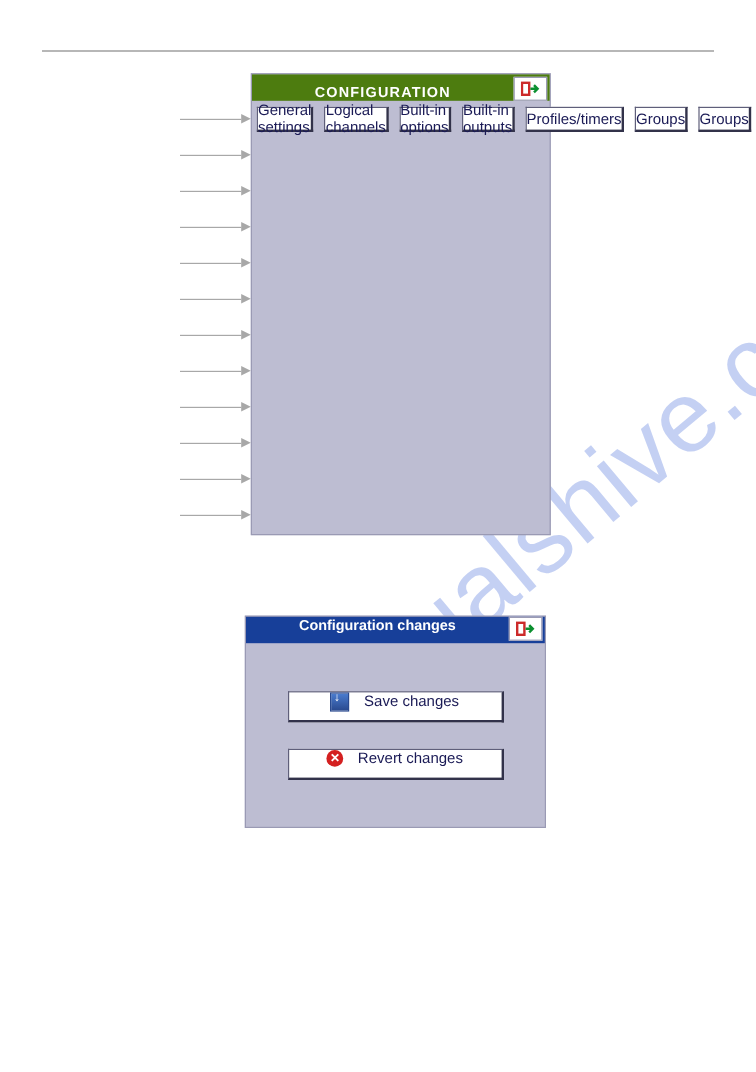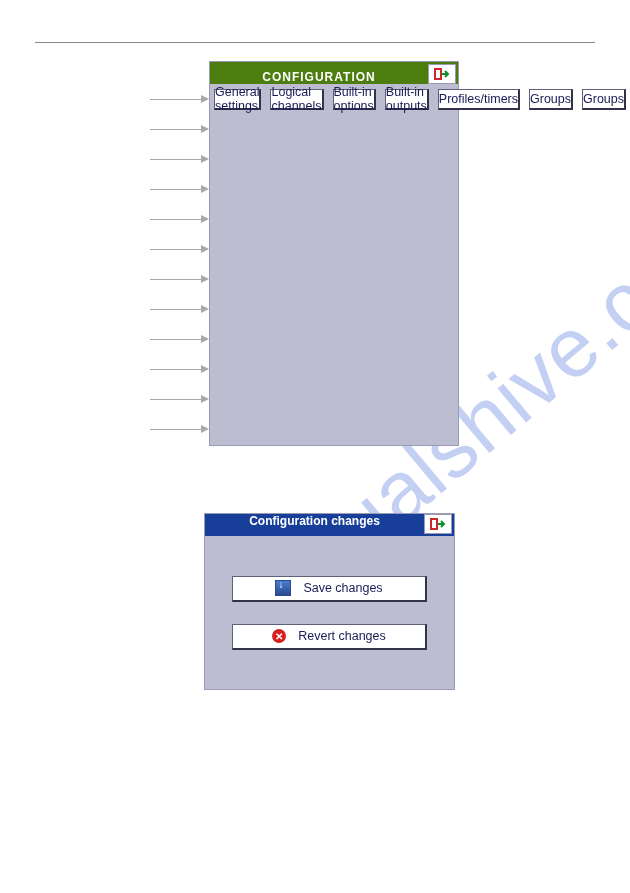--- a/index.html
+++ b/index.html
@@ -165,28 +165,28 @@
     left: 0;
     right: 0;
     bottom: 0;
     display: flex;
     flex-direction: column;
     align-items: center;
     justify-content: center;
     gap: 22px;
   }
   .chg-btn {
-    width: 195px;
+    width: 180px;
     height: 26px;
     background: #ffffff;
     border: 1px solid #5f5f7a;
     border-bottom: 2px solid #32324a;
     border-right: 2px solid #32324a;
     display: flex;
-    align-items: center;
+    align-items: flex-start;
     justify-content: center;
     gap: 12px;
     font-size: 12.5px;
     color: #1a1a55;
     box-sizing: border-box;
   }
   .save-ico {
     width: 14px;
     height: 14px;
     background: linear-gradient(#4a7ccf, #2a4a8f);

